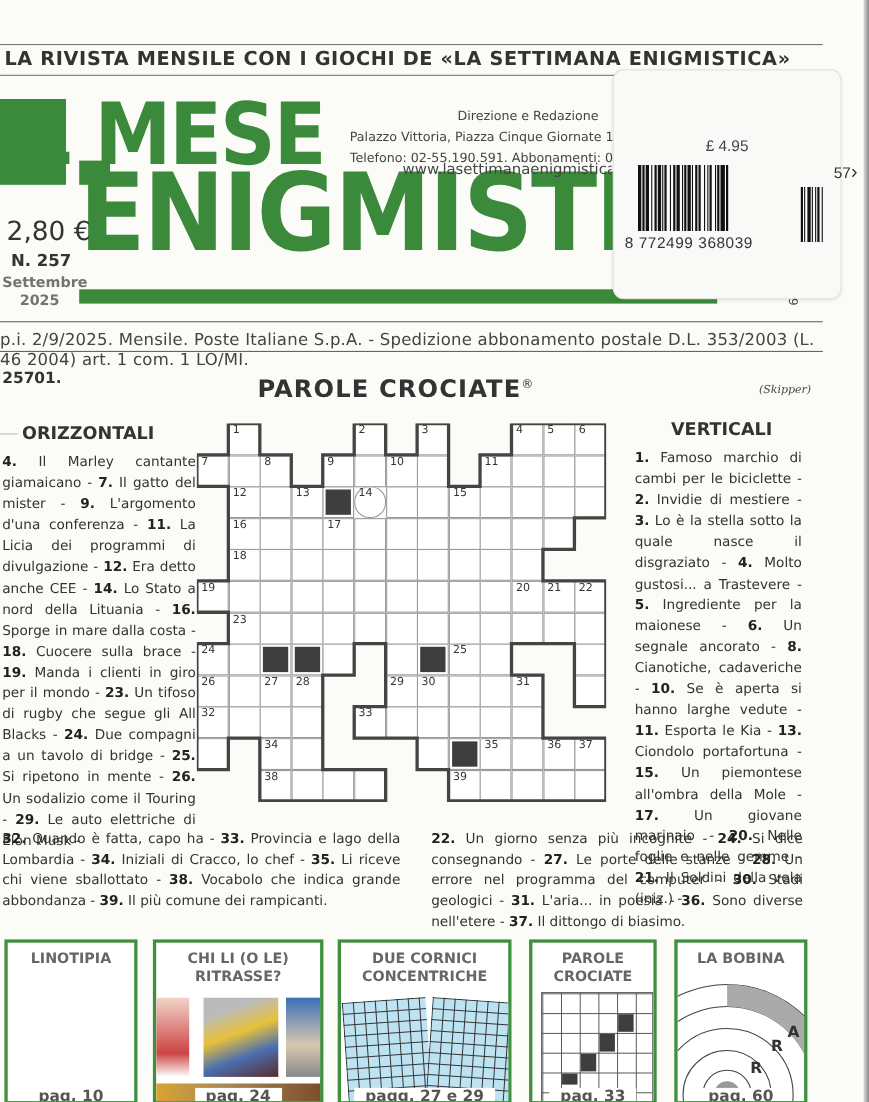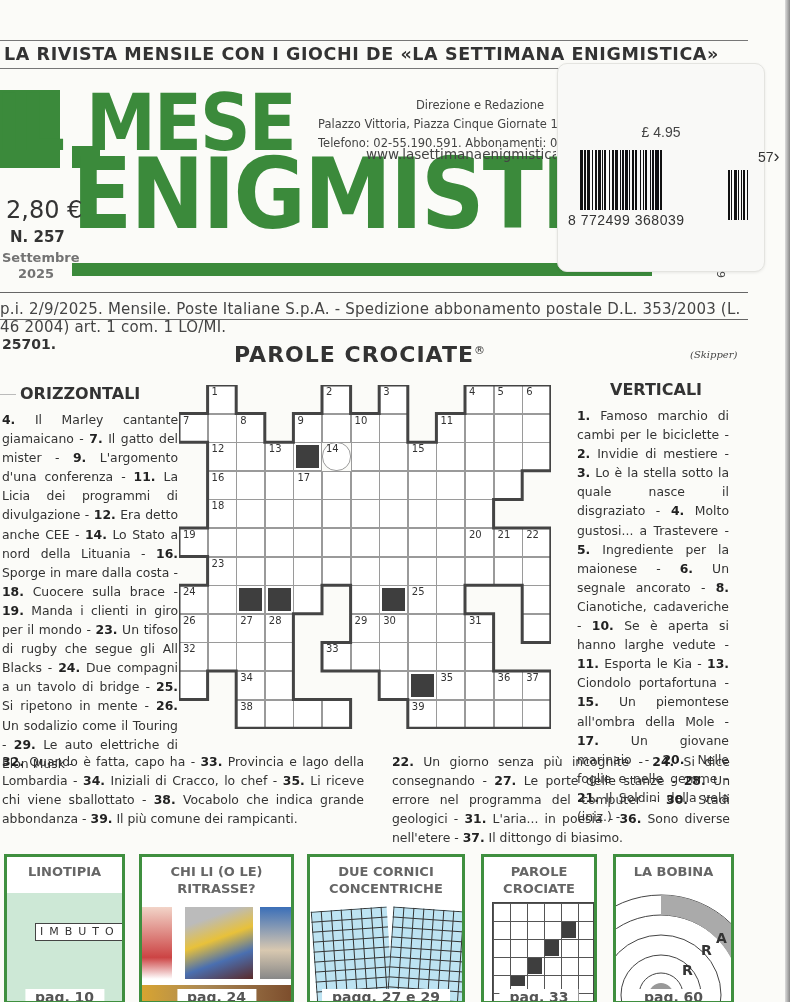--- a/index.html
+++ b/index.html
@@ -286,23 +286,20 @@
     <div class="cell" style="left: 200.2px; top: 0px;">3</div>
     <div class="cell" style="left: 143px; top: 0px;">2</div>
     <div class="cell" style="left: 28.6px; top: 0px;">1</div>
   <svg class="grid-outline" id="outline" viewBox="0 0 372 344">
       <path d="M28.6 0H57.2M28.6 0V28.6M57.2 0V28.6M143 0H171.6M143 0V28.6M171.6 0V28.6M200.20000000000002 0H228.8M200.20000000000002 0V28.6M228.8 0V28.6M286 0H314.6M286 0V28.6M314.6 0H343.20000000000005M343.20000000000005 0H371.80000000000007M371.80000000000007 0V28.6M0 28.6H28.6M0 57.2H28.6M0 28.6V57.2M57.2 28.6H85.80000000000001M85.80000000000001 28.6V57.2M114.4 28.6H143M114.4 28.6V57.2M171.60000000000002 28.6H200.20000000000002M228.8 28.6V57.2M257.40000000000003 28.6H286.00000000000006M257.40000000000003 28.6V57.2M371.80000000000007 28.6V57.2M28.6 57.2V85.80000000000001M85.80000000000001 57.2H114.4M228.8 57.2H257.40000000000003M343.20000000000005 85.80000000000001H371.80000000000007M371.80000000000007 57.2V85.80000000000001M28.6 85.80000000000001V114.4M314.6 114.4H343.20000000000005M343.20000000000005 85.80000000000001V114.4M28.6 114.4V143M314.6 114.4V143M0 143H28.6M0 171.6H28.6M0 143V171.6M314.6 143H343.20000000000005M343.20000000000005 143H371.80000000000007M371.80000000000007 143V171.6M28.6 171.60000000000002V200.20000000000002M143 200.20000000000002H171.6M286 200.20000000000002H314.6M314.6 200.20000000000002H343.20000000000005M371.80000000000007 171.60000000000002V200.20000000000002M0 200.20000000000002H28.6M0 200.20000000000002V228.8M114.4 228.8H143M143 200.20000000000002V228.8M171.60000000000002 200.20000000000002V228.8M286.00000000000006 200.20000000000002V228.8M343.20000000000005 200.20000000000002V228.8M371.80000000000007 200.20000000000002V228.8M0 228.8V257.40000000000003M114.4 228.8V257.40000000000003M171.60000000000002 228.8V257.40000000000003M286 228.8H314.6M314.6 228.8V257.40000000000003M343.20000000000005 257.40000000000003H371.80000000000007M343.20000000000005 228.8V257.40000000000003M371.80000000000007 228.8V257.40000000000003M0 257.40000000000003V286.00000000000006M28.6 286.00000000000006H57.2M114.4 257.40000000000003V286.00000000000006M143 257.40000000000003H171.6M143 286.00000000000006H171.6M143 257.40000000000003V286.00000000000006M171.60000000000002 286.00000000000006H200.20000000000002M314.6 257.40000000000003V286.00000000000006M0 314.6H28.6M0 286V314.6M28.6 286V314.6M57.2 286V314.6M114.4 286V314.6M200.20000000000002 314.6H228.8M200.20000000000002 286V314.6M314.6 286H343.20000000000005M343.20000000000005 286H371.80000000000007M371.80000000000007 286V314.6M57.2 343.20000000000005H85.80000000000001M57.2 314.6V343.20000000000005M85.80000000000001 343.20000000000005H114.4M114.4 314.6H143M114.4 343.20000000000005H143M143 314.6H171.6M143 343.20000000000005H171.6M171.6 314.6V343.20000000000005M228.8 343.20000000000005H257.40000000000003M228.8 314.6V343.20000000000005M257.40000000000003 343.20000000000005H286.00000000000006M286 343.20000000000005H314.6M314.6 343.20000000000005H343.20000000000005M343.20000000000005 343.20000000000005H371.80000000000007M371.80000000000007 314.6V343.20000000000005" stroke="#444" stroke-width="3" fill="none" stroke-linecap="square"></path>
     </svg>
 </div>
 
 <div class="thumb" style="left:4px;width:121px;">
   <div class="ttl">LINOTIPIA</div>
-  <div class="abs" style="left:0;top:36px;width:121px;height:110px;background:#cde8d6;">
-    <div class="abs" style="left:28px;top:30px;width:90px;height:18px;background:#fff;border:1px solid #444;font-size:11px;letter-spacing:6px;padding-left:4px;line-height:16px;color:#333;">IMBUTO</div>
-  </div>
   <div class="pg">pag. 10</div>
 </div>
 
 <div class="thumb" style="left:139px;width:155px;">
   <div class="ttl" style="padding:0 14px;">CHI LI (O LE) RITRASSE?</div>
   <div class="abs" style="left:0;top:50px;width:30px;height:72px;background:linear-gradient(180deg,#f2d4c8,#c44 70%,#fff);"></div>
   <div class="abs" style="left:43px;top:50px;width:68px;height:72px;background:linear-gradient(160deg,#bbb 20%,#e8c13a 45%,#4a6fb0 70%,#5b2a2a);"></div>
   <div class="abs" style="left:118px;top:50px;width:34px;height:72px;background:linear-gradient(180deg,#3b6fb8,#d8c8b0 60%,#888);"></div>
   <div class="abs" style="left:0;top:128px;width:155px;height:20px;background:linear-gradient(90deg,#d8a431,#a85 40%,#7a4a2a);"></div>
   <div class="pg">pag. 24</div>

